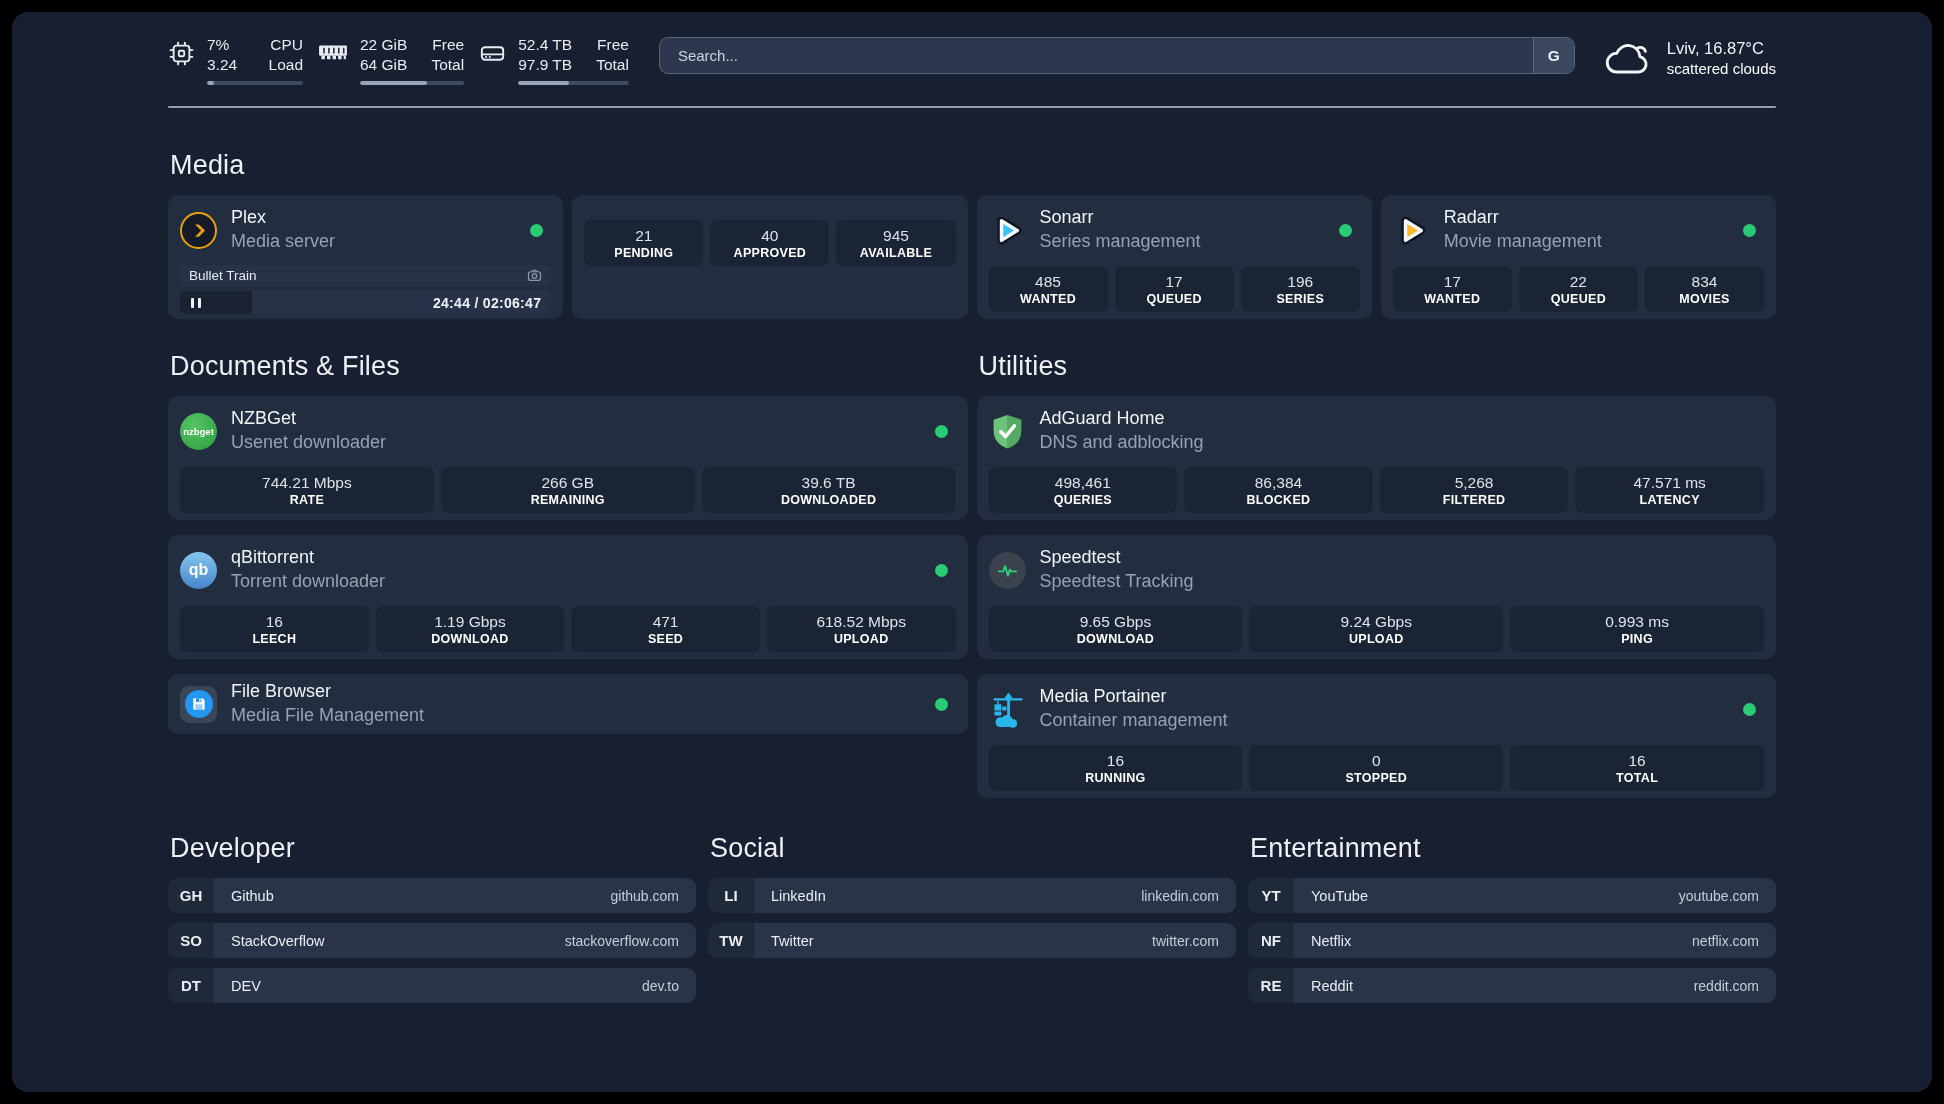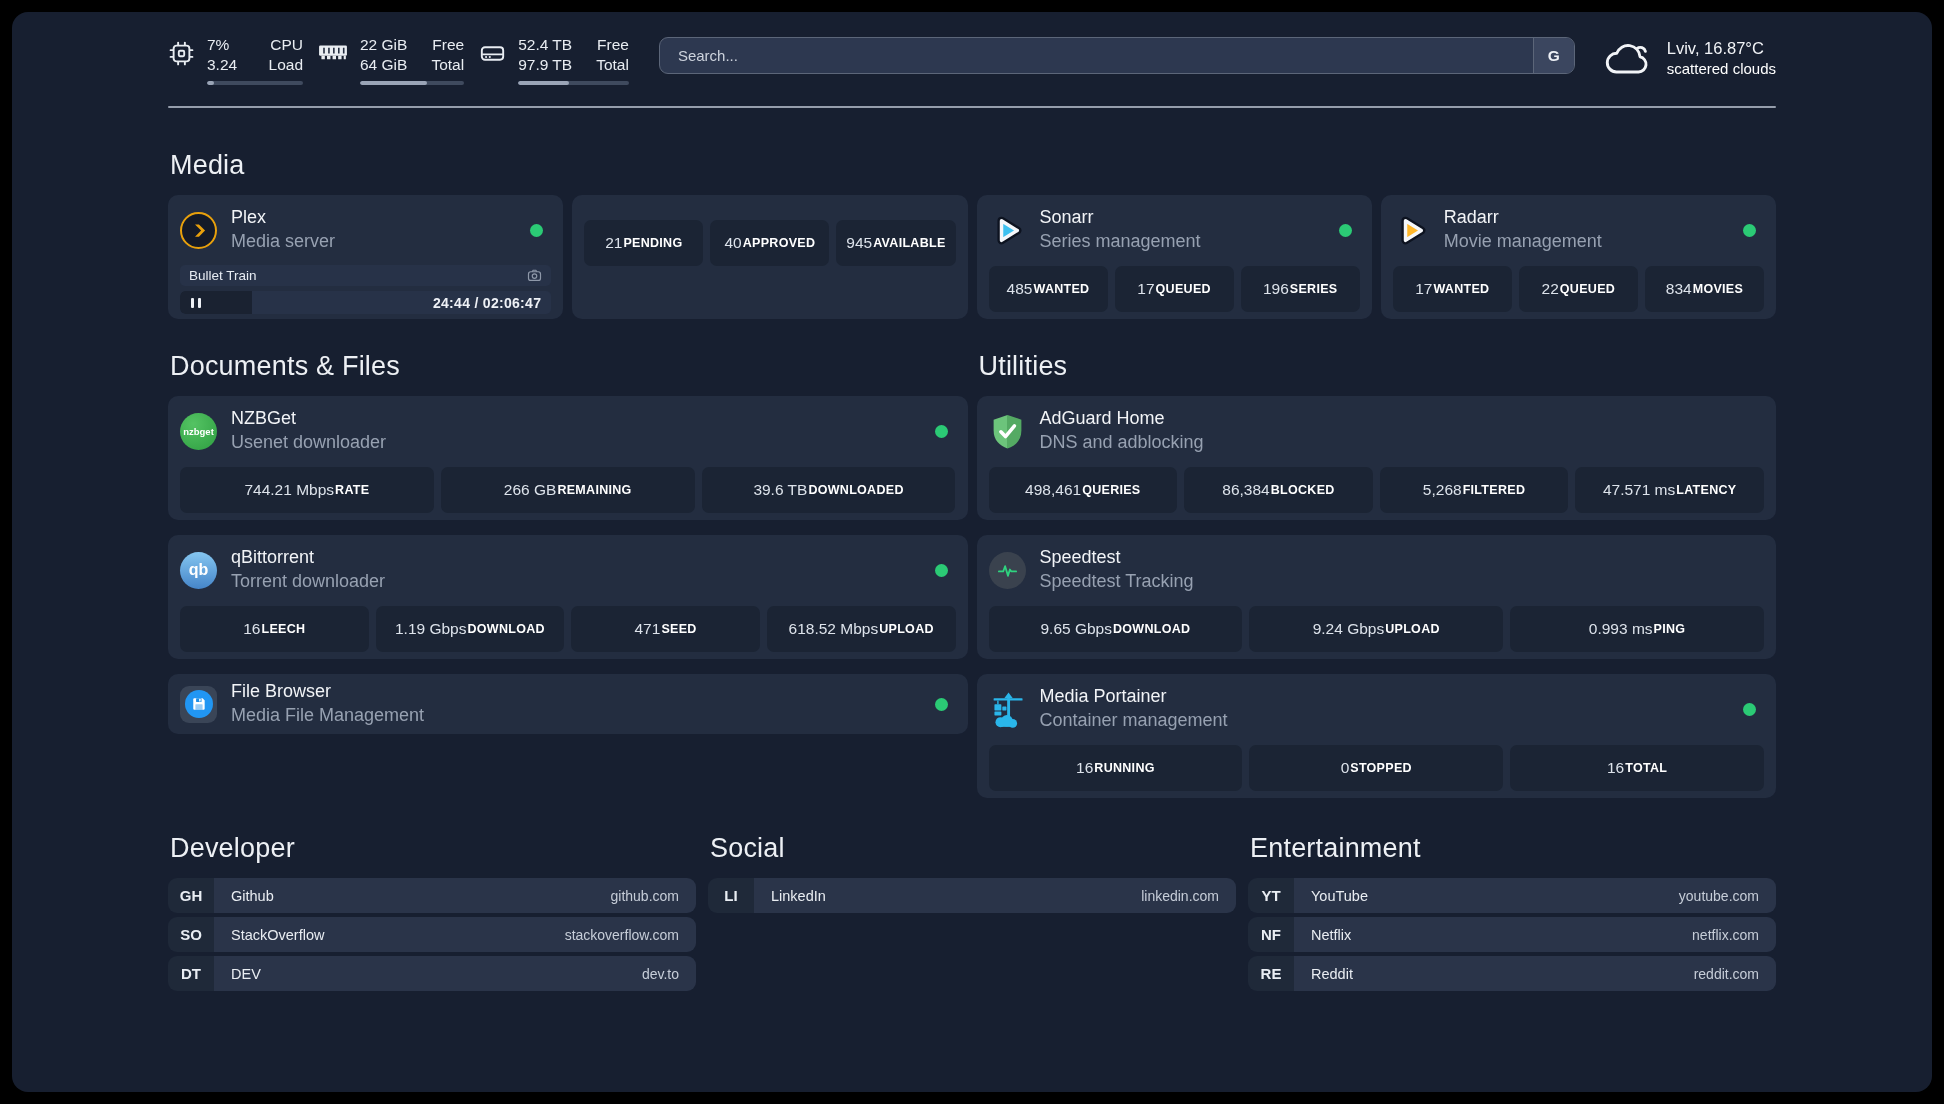--- a/index.html
+++ b/index.html
@@ -38,21 +38,21 @@
   
   .card{background:#232d40;border-radius:10px;padding:12px;height:124px;cursor:pointer}
   .card.short{height:60px;display:flex;align-items:center;padding:0 12px}
   .card.short .card-header{flex:1}
   .card-header{display:flex;align-items:center;gap:14px}
   .app-titles{line-height:1.22}
   .app-name{font-size:18px;font-weight:400;color:#f2f4f7}
   .app-desc{font-size:18px;color:#97a1b1;margin-top:2px}
   .status-dot{width:13px;height:13px;border-radius:50%;background:#2bca75;margin-left:auto;margin-right:8px;flex:none}
   .stats-row{display:grid;grid-auto-flow:column;grid-auto-columns:1fr;gap:7px;margin-top:13px}
-  .stat-box{background:#1b2434;border-radius:7px;height:46px;display:flex;flex-direction:row;align-items:center;justify-content:center;gap:1px}
+  .stat-box{background:#1b2434;border-radius:7px;height:46px;display:flex;flex-direction:column;align-items:center;justify-content:center;gap:1px}
   .stat-value{font-size:15.5px;color:#dde3eb}
   .stat-label{font-size:12.5px;font-weight:700;color:#fff;letter-spacing:.3px}
 
   
   .app-icon{width:37px;height:37px;flex:none;display:flex;align-items:center;justify-content:center;position:relative}
   .plex-circle{border-radius:50%;background:#141a28;border:2px solid #e8a00c}
   .ovs{border-radius:50%;background:linear-gradient(140deg,#b29af3,#6a4fd8)}
   .ovs-mid{width:27px;height:27px;border-radius:50%;background:#222b40;display:flex;align-items:center;justify-content:center}
   .ovs-core{width:19px;height:19px;border-radius:50%;background:radial-gradient(circle at 38% 32%,#a78ef0,#5d47bd);position:relative}
   .ovs-glint{position:absolute;left:3px;top:2.5px;width:7px;height:7px;border-radius:50%;background:#ded7f7}
@@ -65,21 +65,21 @@
   
   .np-row{margin-top:12px;height:21px;background:#273248;border-radius:5px;display:flex;align-items:center;padding:0 9px;font-size:13.5px;color:#e6ebf2}
   .np-row .cam{margin-left:auto;display:flex}
   .player-row{margin-top:5px;height:23px;background:#273248;border-radius:5px;position:relative;display:flex;align-items:center;overflow:hidden}
   .player-fill{position:absolute;left:0;top:0;bottom:0;background:#1a2231;border-radius:5px 0 0 5px}
   .pause-btn{position:relative;z-index:1;display:flex;gap:3.5px;padding-left:11px;background:none;border:none;cursor:pointer}
   .pause-bar{width:3px;height:10px;background:#eef1f6;border-radius:1px}
   .player-time{margin-left:auto;position:relative;z-index:1;font-size:14px;font-weight:700;color:#eef1f6;padding-right:10px;letter-spacing:.3px}
 
   
-  .bm-list{display:flex;flex-direction:column;gap:4px}
+  .bm-list{display:flex;flex-direction:column;gap:10px}
   .bookmark{display:flex;height:35px;cursor:pointer}
   .bm-abbr{width:46px;background:#1f2939;border-radius:9px 0 0 9px;display:flex;align-items:center;justify-content:center;font-weight:700;font-size:15px;color:#e9edf3;flex:none}
   .bm-main{flex:1;background:#2a3449;border-radius:0 9px 9px 0;display:flex;align-items:center;justify-content:space-between;padding:0 17px}
   .bm-name{font-size:14.5px;color:#e9edf2}
   .bm-url{font-size:14px;color:#c6cdd8}
 </style>
 </head>
 <body>
 
 <div class="panel">
@@ -531,20 +531,27 @@
     <div>
       <h2 class="sec-title">Social</h2>
       <div class="bm-list">
         <div class="bookmark">
           <div class="bm-abbr">LI</div>
           <div class="bm-main">
             <span class="bm-name">LinkedIn</span>
             <span class="bm-url">linkedin.com</span>
           </div>
         </div>
+        <div class="bookmark">
+          <div class="bm-abbr">TW</div>
+          <div class="bm-main">
+            <span class="bm-name">Twitter</span>
+            <span class="bm-url">twitter.com</span>
+          </div>
+        </div>
       </div>
     </div>
 
     <div>
       <h2 class="sec-title">Entertainment</h2>
       <div class="bm-list">
         <div class="bookmark">
           <div class="bm-abbr">YT</div>
           <div class="bm-main">
             <span class="bm-name">YouTube</span>

